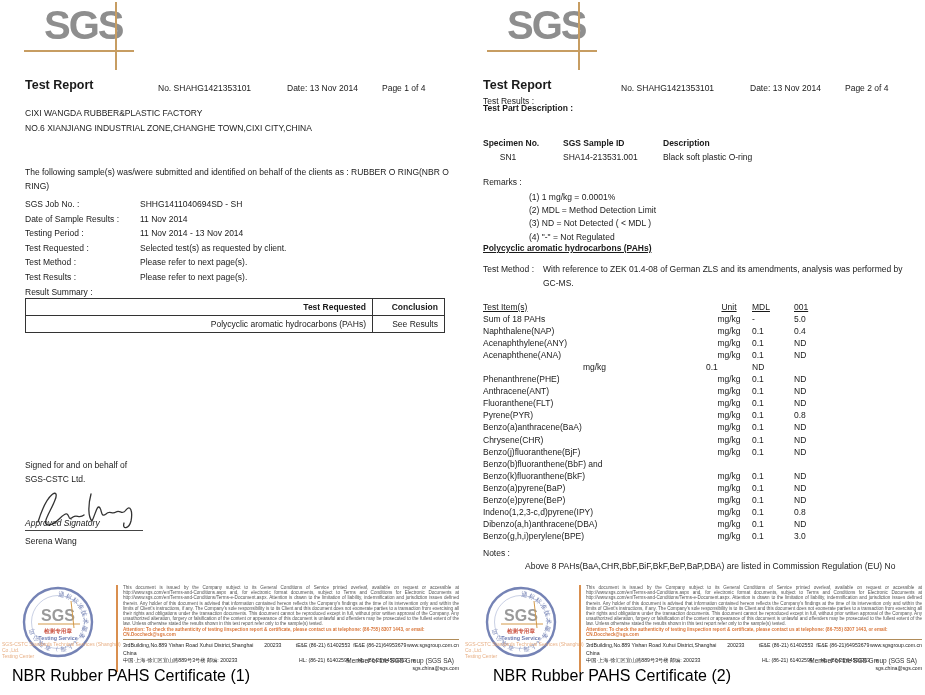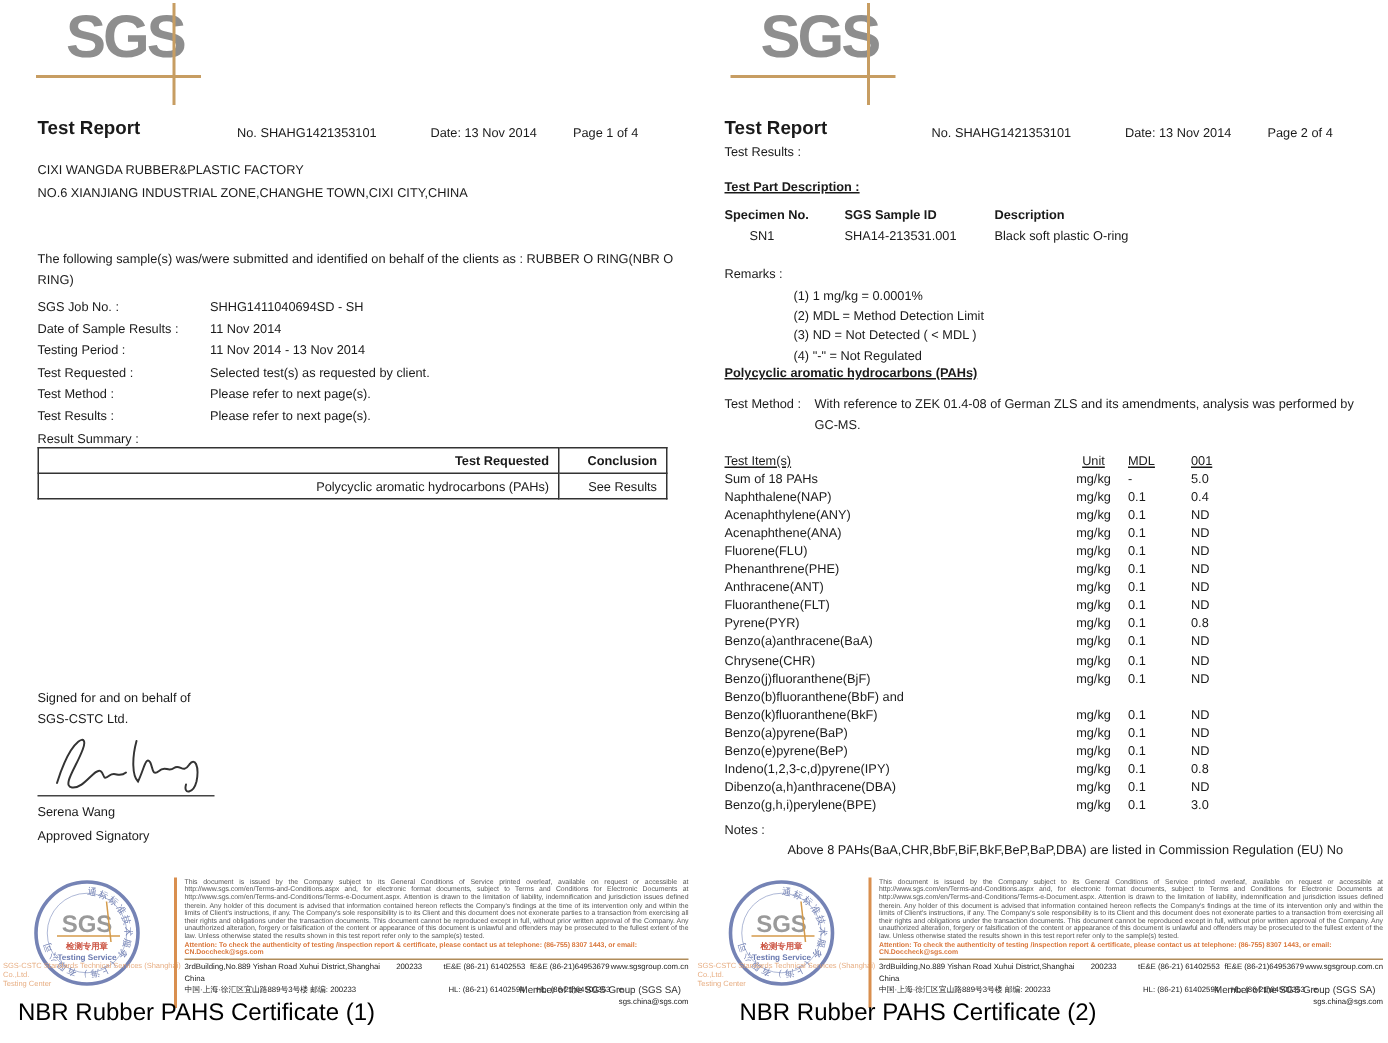--- a/index.html
+++ b/index.html
@@ -34,25 +34,25 @@
   .summary-label{position:absolute;left:25px;top:287px;}
   .sum-table{position:absolute;left:25px;top:298px;width:420px;border-collapse:collapse;}
   .sum-table td{border:1px solid #333;padding:0 6px;height:16px;vertical-align:middle;text-align:right;}
   .sum-td1{width:326px;}
   .sum-td2{text-align:center;}
   .sum-data1{padding-left:14px !important;}
   .signed{position:absolute;left:25px;top:458px;line-height:14px;}
   .sig-svg{position:absolute;left:28px;top:484px;}
   .sig-line{position:absolute;left:25px;top:530px;width:118px;height:1px;background:#444;}
   .sig-name{position:absolute;left:25px;top:536px;}
-  .sig-title{position:absolute;left:25px;top:552px;}
+  .sig-title{position:absolute;left:25px;top:518px;font-style:italic;}
 
   
   .p2-results-label{position:absolute;left:20px;top:96px;}
-  .p2-part-label{position:absolute;left:20px;top:119px;text-decoration:underline;font-weight:bold;}
+  .p2-part-label{position:absolute;left:20px;top:103px;font-weight:bold;}
   .spec-table{position:absolute;left:20px;top:137px;width:340px;}
   .spec-row{display:grid;grid-template-columns:80px 100px 1fr;line-height:13.5px;}
   .spec-c1{padding-right:20px;}
   .spec-val1{text-align:center;padding-right:30px;}
   .remarks-label{position:absolute;left:20px;top:177px;}
   .remarks{position:absolute;left:66px;top:191px;line-height:13.2px;}
   .p2-section{position:absolute;left:20px;top:243px;font-weight:bold;text-decoration:underline;}
   .method{position:absolute;left:20px;top:263px;width:425px;line-height:13.5px;}
   .method-text{position:absolute;left:60px;top:0;width:360px;}
   .rtable{position:absolute;left:20px;top:301px;width:412px;}
@@ -286,24 +286,20 @@
         <div class="rrow">
           <span>
             <div>Acenaphthene(ANA)</div>
 
           </span>
           <span class="c-unit">mg/kg</span>
           <span>0.1</span>
           <span>ND</span>
         </div>
         <div class="rrow">
-          <span>
-            <div>Fluorene(FLU)</div>
-
-          </span>
           <span class="c-unit">mg/kg</span>
           <span>0.1</span>
           <span>ND</span>
         </div>
         <div class="rrow">
           <span>
             <div>Phenanthrene(PHE)</div>
 
           </span>
           <span class="c-unit">mg/kg</span>

